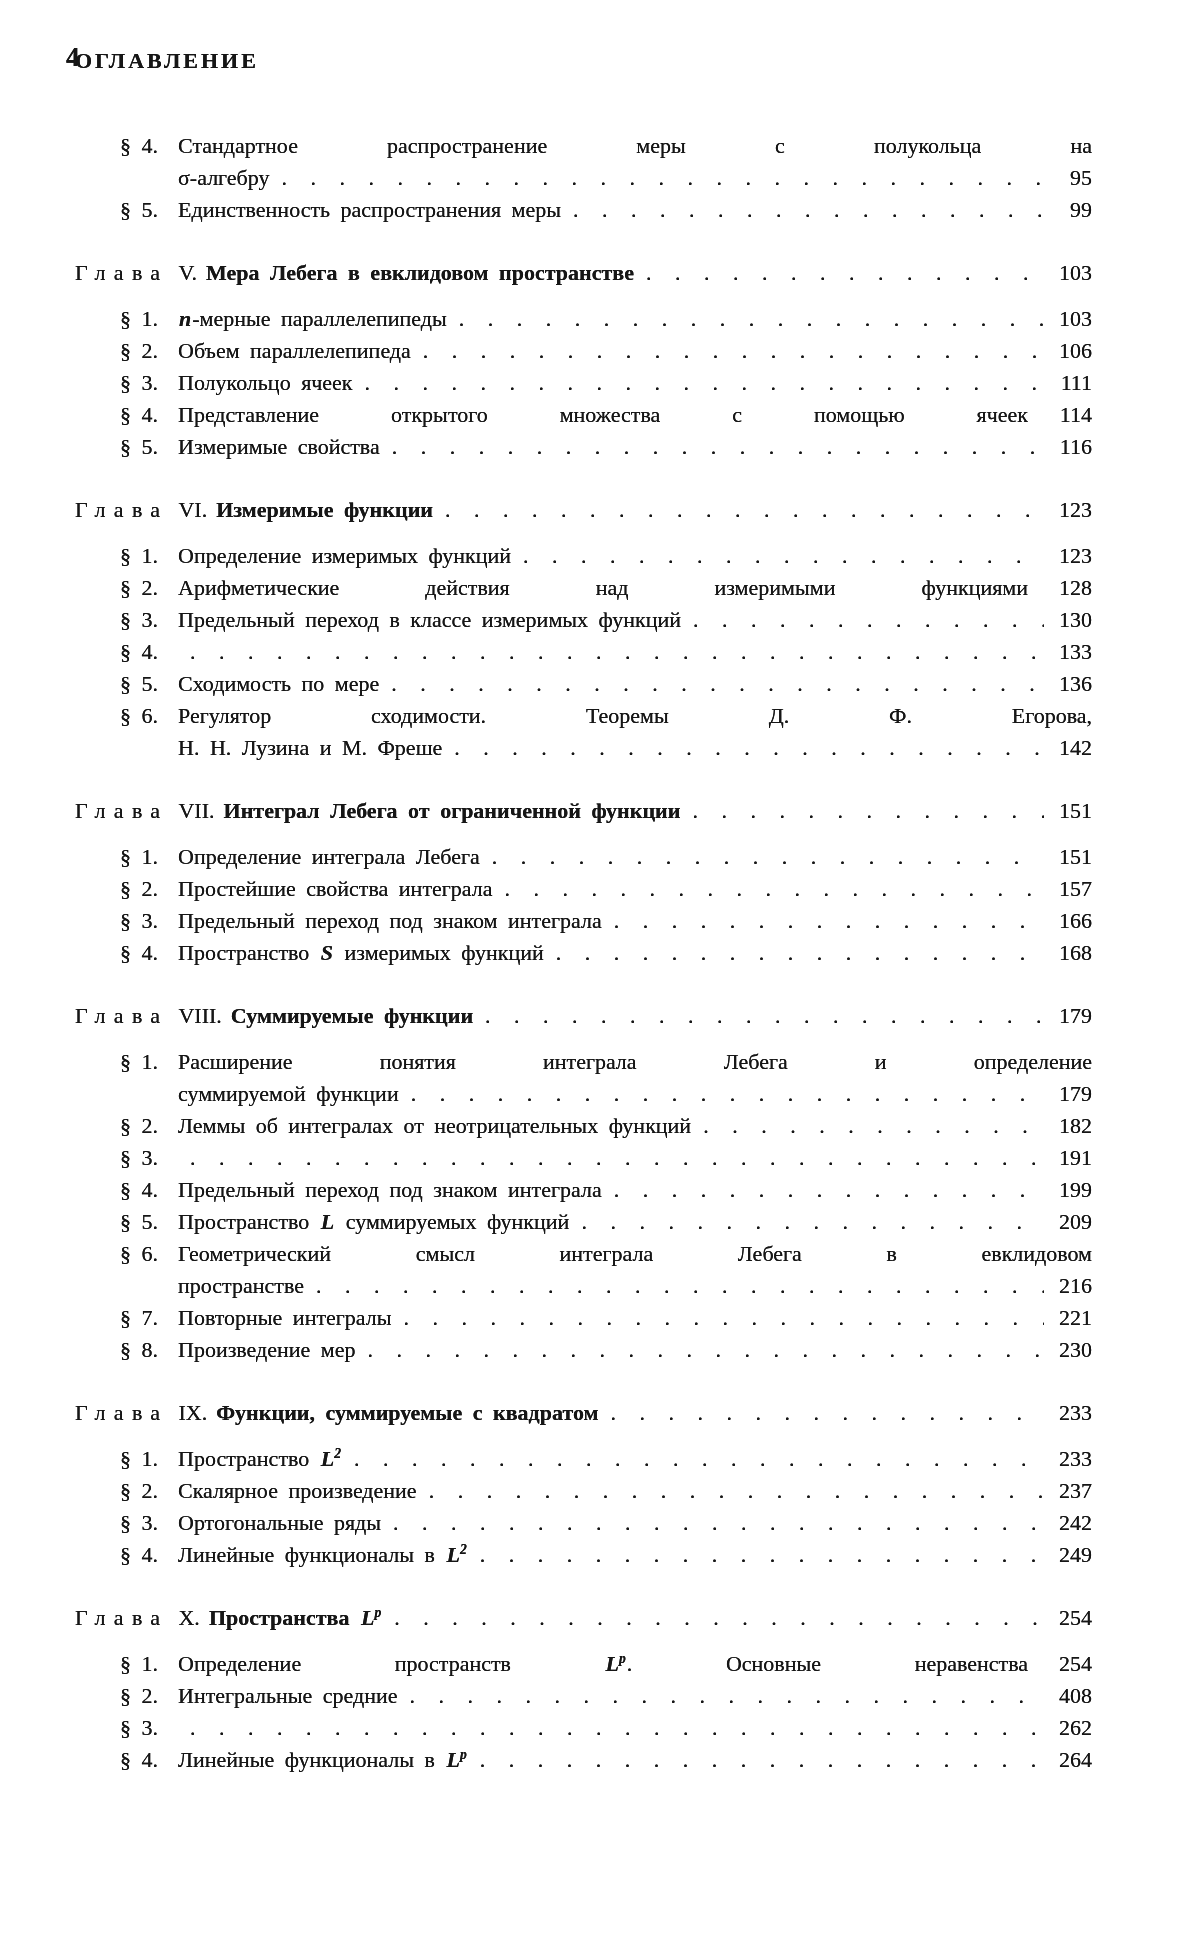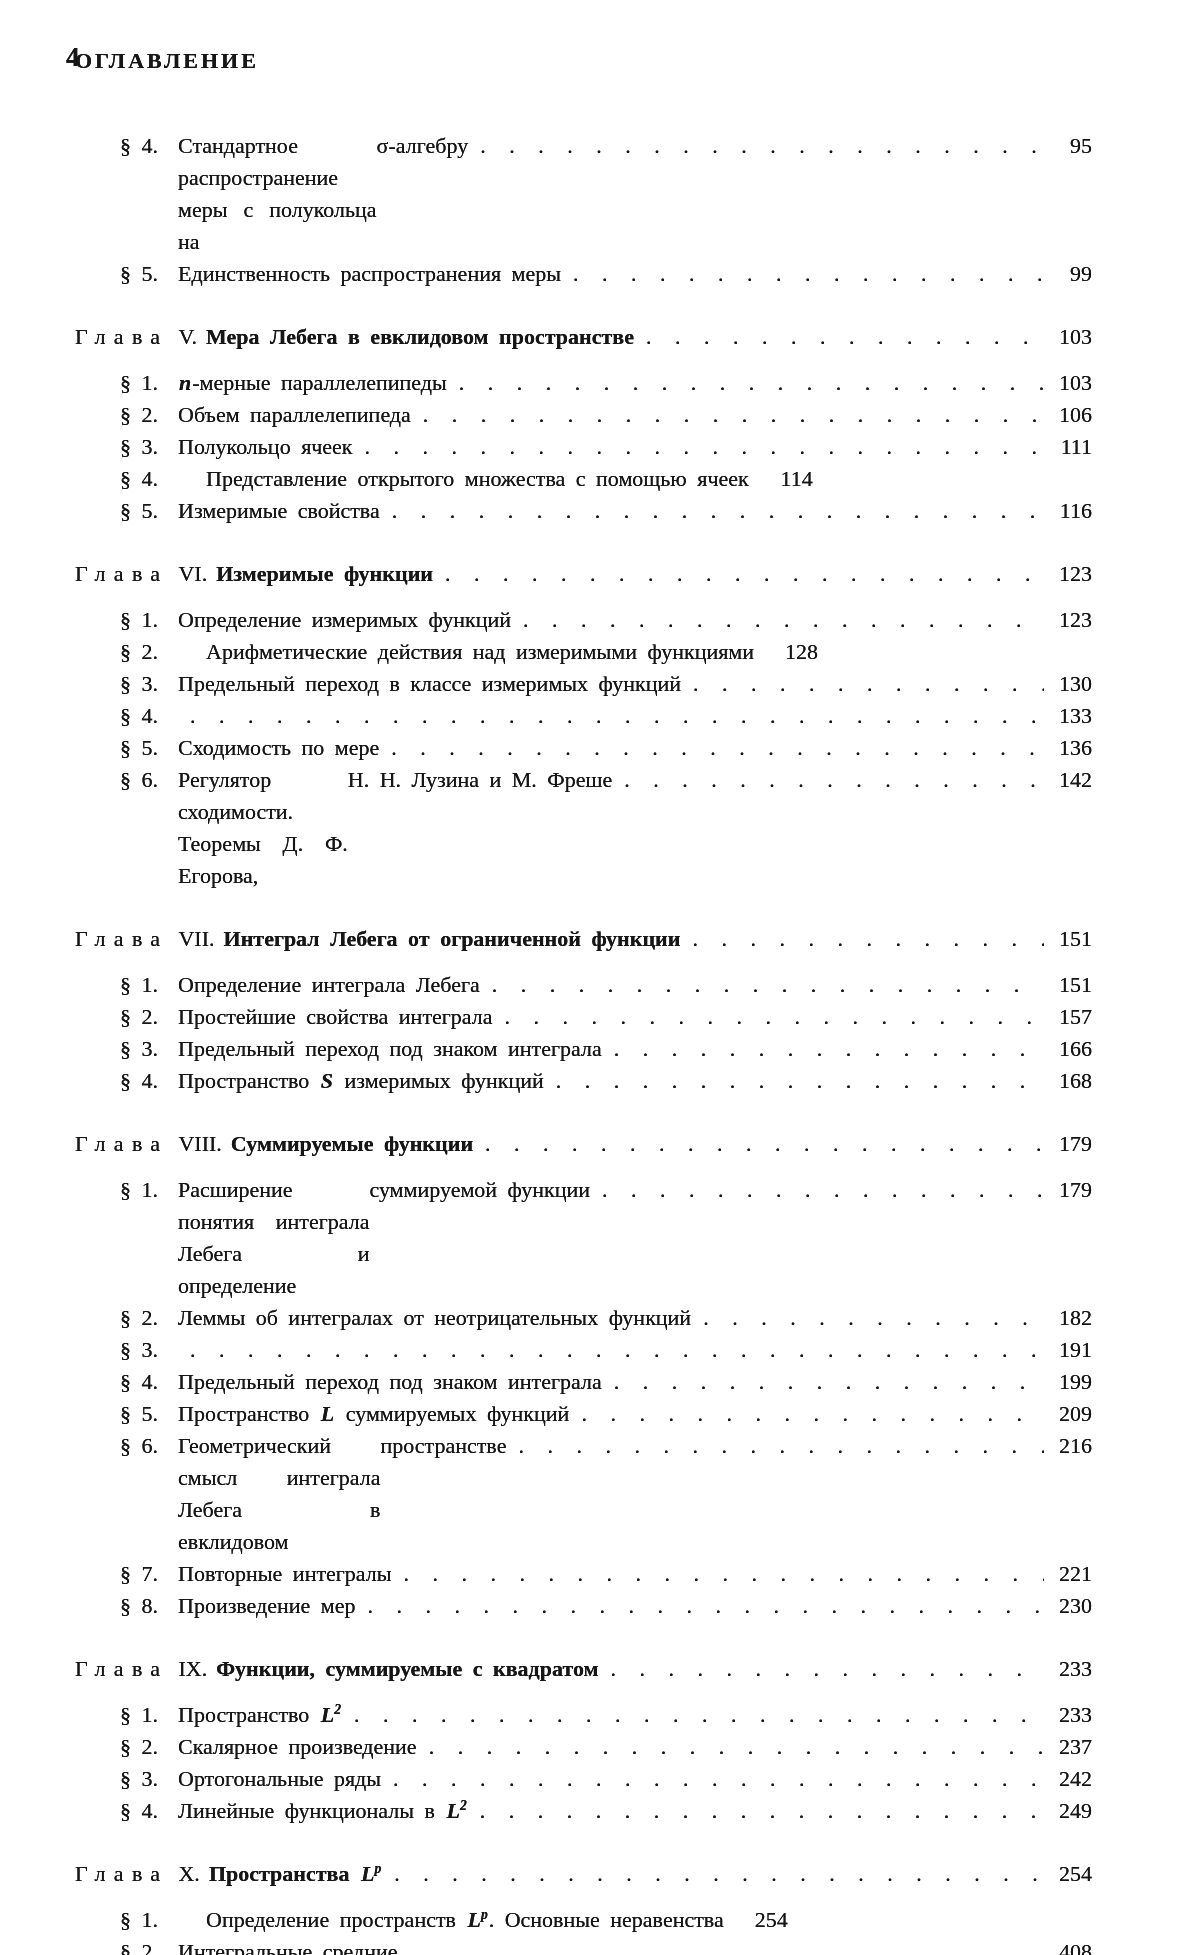--- a/index.html
+++ b/index.html
@@ -26,25 +26,25 @@
   .chapter{
     display:flex;align-items:baseline;line-height:34px;
     margin-top:30px;margin-bottom:13px;white-space:nowrap;
   }
   .group:first-child{margin-top:0;}
   .ch-word{letter-spacing:.38em;flex:none;}
   .ch-num{flex:none;margin-left:10px;margin-right:9px;}
   .ch-title{flex:none;font-weight:700;}
   .sec{display:flex;align-items:flex-start;padding-left:45px;}
   .sec-label{flex:none;width:58px;white-space:nowrap;}
-  .sec-body{flex:1;min-width:0;display:flex;}
+  .sec-body{flex:1;min-width:0;display:flex;flex-direction:column;}
   .line{display:flex;align-items:baseline;min-width:0;}
   .line.spread{display:block;text-align:justify;text-align-last:justify;}
   .text{flex:none;white-space:nowrap;}
-  .line.fill .text{flex:1;white-space:normal;text-align:justify;text-align-last:justify;padding-right:16px;margin-left:28px;}
+  .line.fill .text{flex:1;white-space:normal;text-align:justify;text-align-last:justify;padding-right:16px;}
   .leader{
     flex:1;min-width:0;overflow:hidden;white-space:nowrap;
     padding-left:12px;padding-right:6px;word-spacing:16px;letter-spacing:1px;
   }
   .pg{flex:none;min-width:48px;text-align:right;white-space:nowrap;}
   .m{font-style:italic;font-weight:700;padding:0 1px;}
   sup{font-size:.62em;line-height:0;vertical-align:super;}
 </style>
 </head>
 <body>

